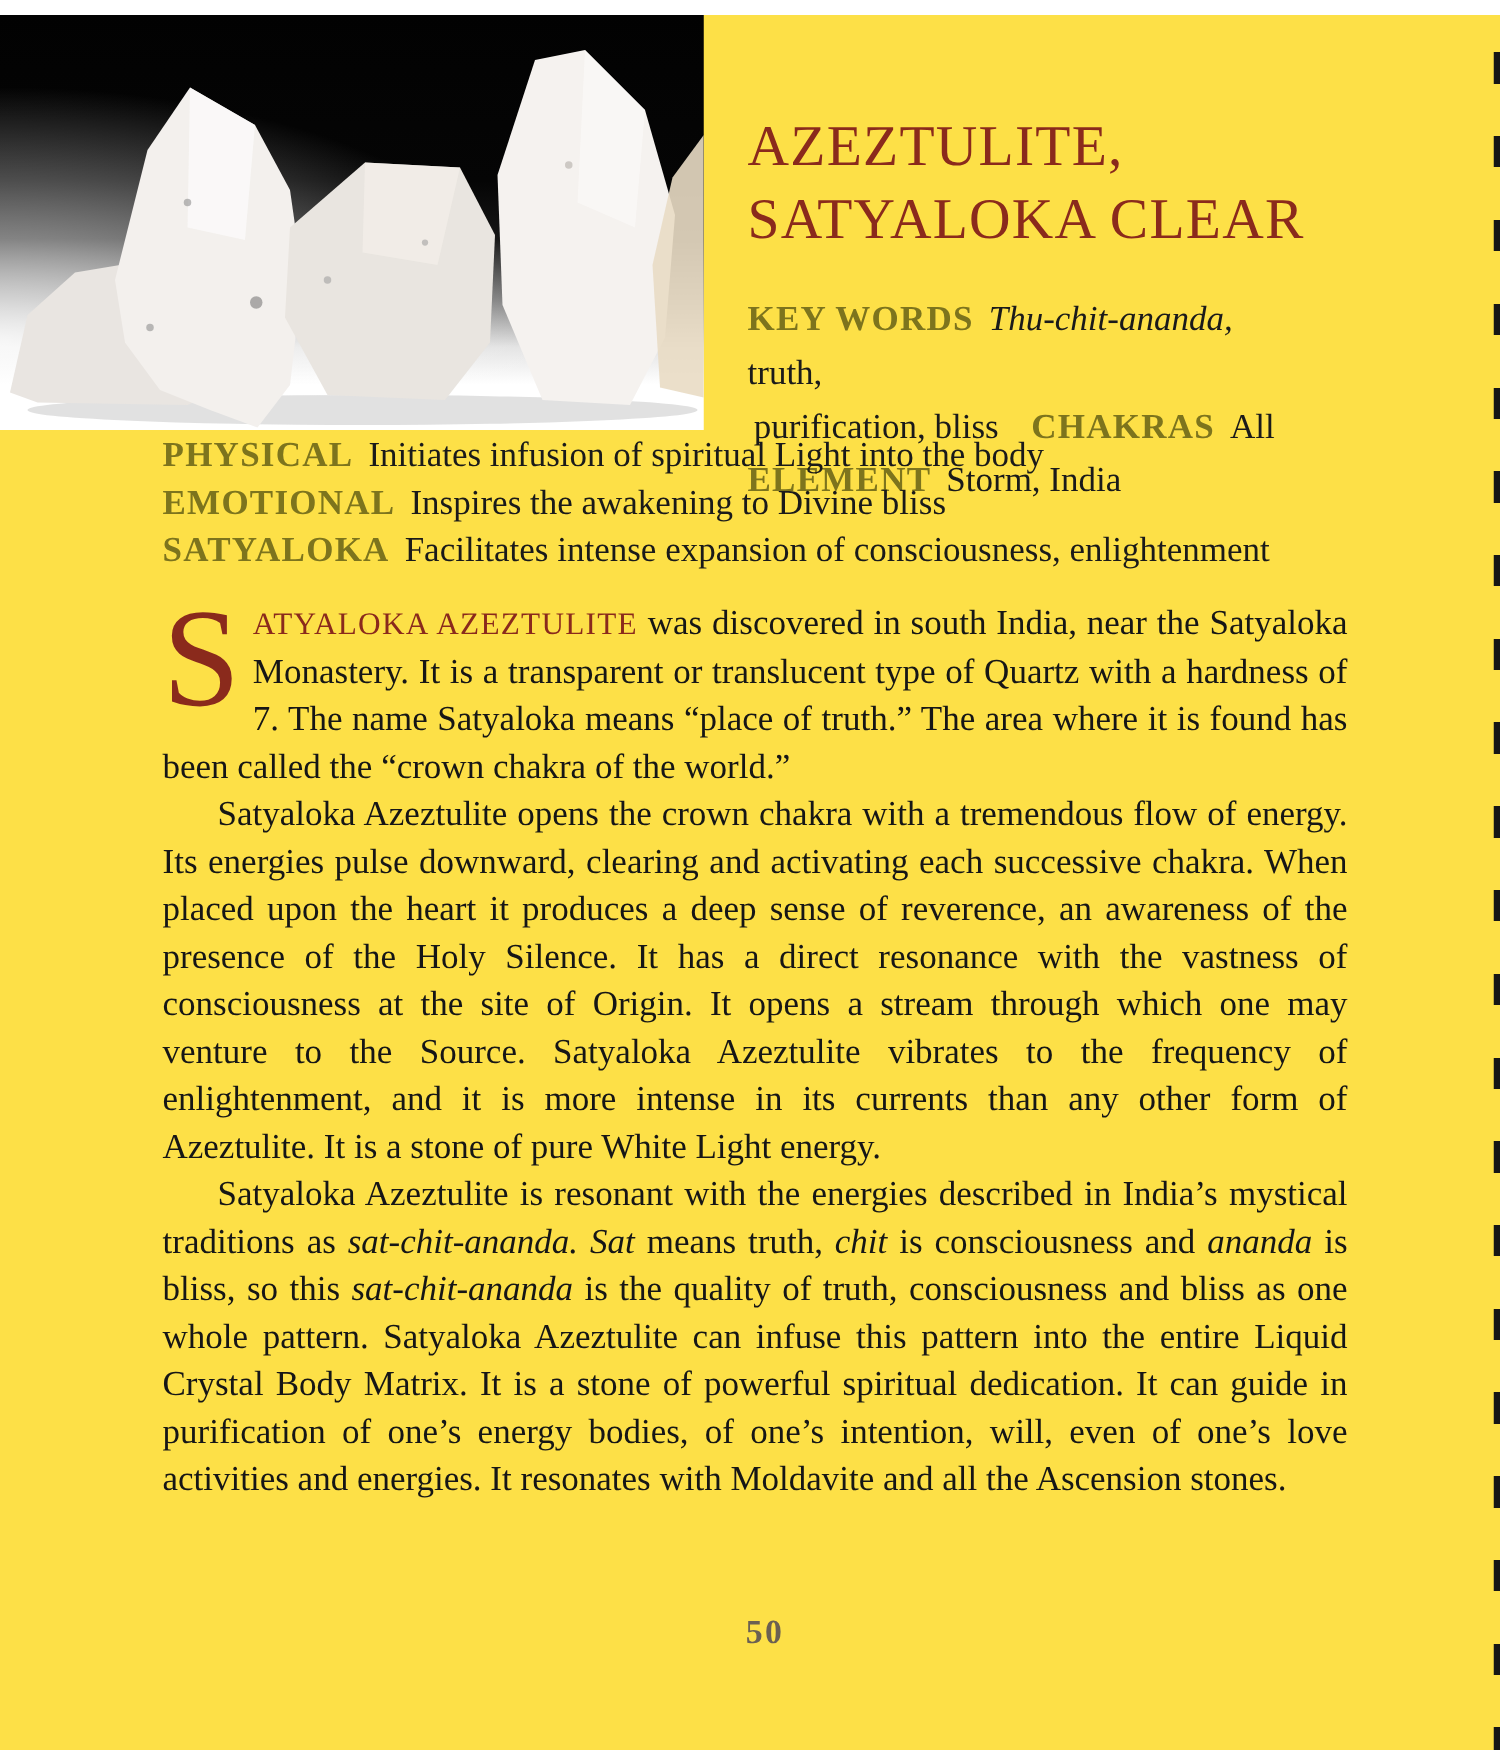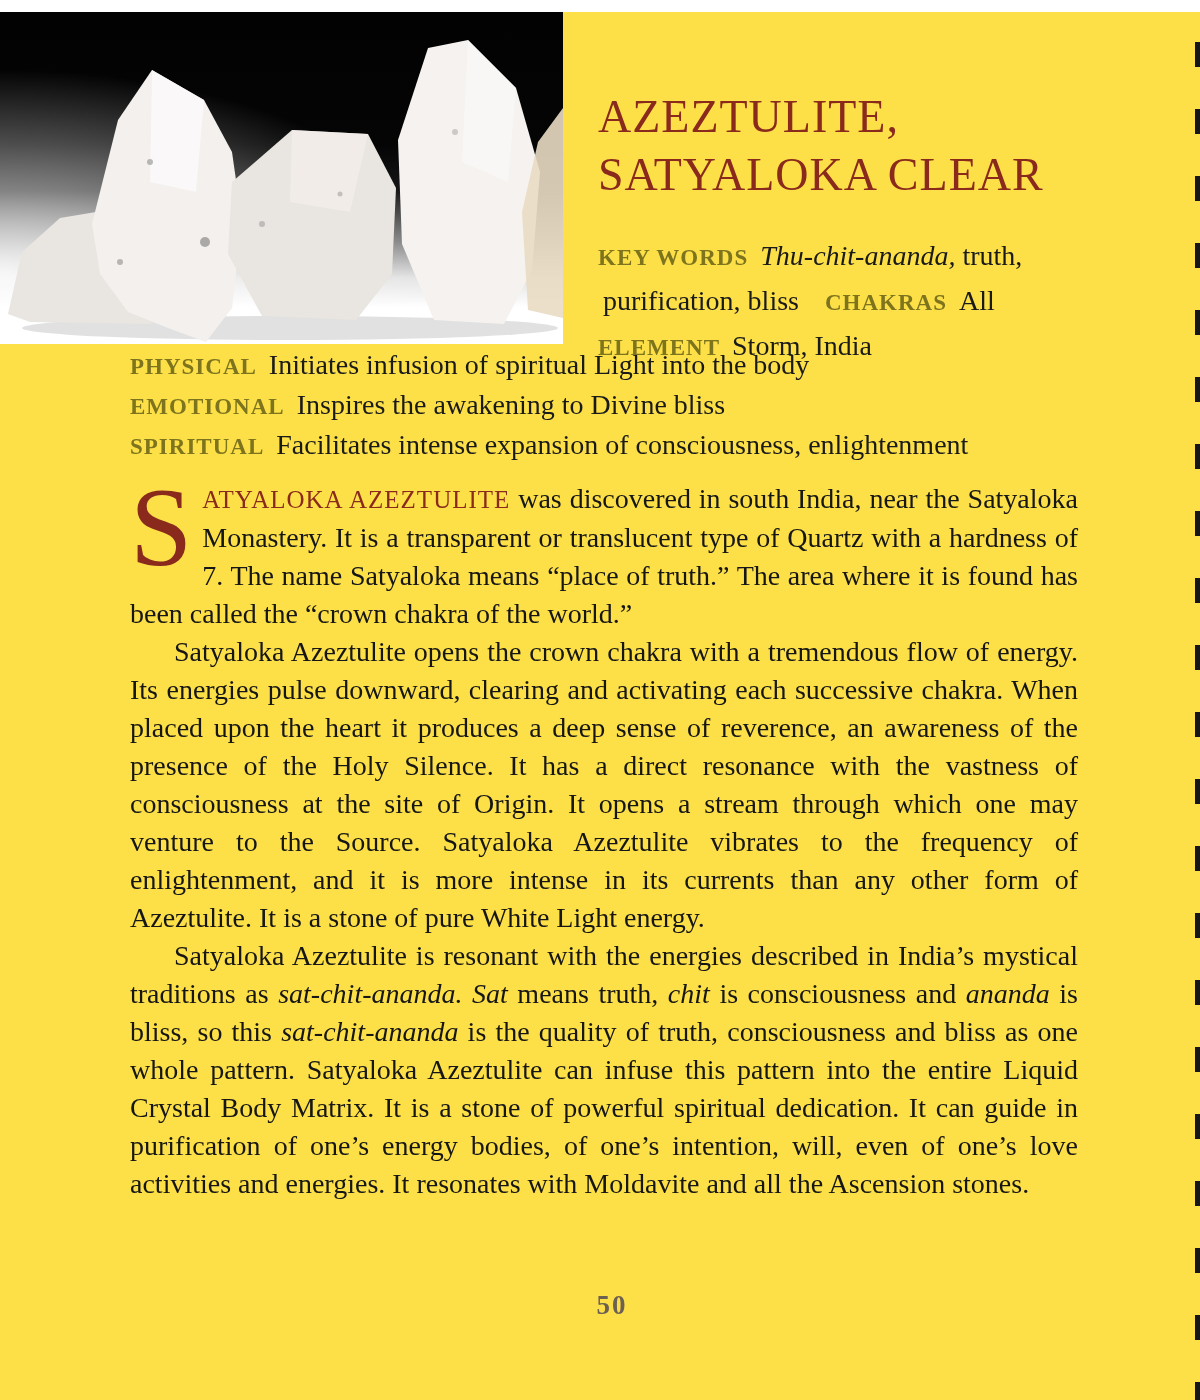--- a/index.html
+++ b/index.html
@@ -38,21 +38,21 @@
   .title-block h1{margin:0;font-size:inherit;font-weight:inherit;line-height:inherit;}
 
   
   .kw-block{
     position:absolute;left:598px;top:222px;width:450px;
     font-size:28px;line-height:43px;color:var(--ink);
   }
   .kw-line2{padding-left:5px;}
   .lbl{
     color:var(--label-olive);
-    font-weight:700;font-size:23px;letter-spacing:1px;
+    font-weight:700;font-size:28px;letter-spacing:1px;
     margin-right:12px;
   }
   .lbl.inline{margin-left:26px;}
   .it{font-style:italic;}
 
   
   .attrs{
     position:absolute;left:130px;top:334px;width:970px;
     font-size:28px;line-height:38px;color:var(--ink);
   }
@@ -126,21 +126,21 @@
 
   <div class="kw-block">
     <div><span class="lbl">KEY WORDS</span><span><span class="it">Thu-chit-ananda,</span><span> truth,</span></span></div>
     <div class="kw-line2"><span>purification, bliss</span><span class="lbl inline">CHAKRAS</span><span>All</span></div>
     <div><span class="lbl">ELEMENT</span><span>Storm, India</span></div>
   </div>
 
   <div class="attrs">
     <div><span class="lbl">PHYSICAL</span><span>Initiates infusion of spiritual Light into the body</span></div>
     <div><span class="lbl">EMOTIONAL</span><span>Inspires the awakening to Divine bliss</span></div>
-    <div><span class="lbl">SPIRITUAL</span><span>Facilitates intense expansion of consciousness, enlightenment</span></div>
+    <div><span class="lbl">SATYALOKA</span><span>Facilitates intense expansion of consciousness, enlightenment</span></div>
   </div>
 
   <div class="bodycopy">
     <p><span class="dropcap">S</span><span class="lead-caps">ATYALOKA AZEZTULITE</span><span> was discovered in south India, near the Satyaloka Monastery. It is a transparent or translucent type of Quartz with a hardness of 7. The name Satyaloka means “place of truth.” The area where it is found has been called the “crown chakra of the world.”</span></p>
     <p class="indent">Satyaloka Azeztulite opens the crown chakra with a tremendous flow of energy. Its energies pulse downward, clearing and activating each successive chakra. When placed upon the heart it produces a deep sense of reverence, an awareness of the presence of the Holy Silence. It has a direct resonance with the vastness of consciousness at the site of Origin. It opens a stream through which one may venture to the Source. Satyaloka Azeztulite vibrates to the frequency of enlightenment, and it is more intense in its currents than any other form of Azeztulite. It is a stone of pure White Light energy.</p>
     <p class="indent"><span>Satyaloka Azeztulite is resonant with the energies described in India’s mystical traditions as </span><span class="it">sat-chit-ananda.</span><span> </span><span class="it">Sat</span><span> means truth, </span><span class="it">chit</span><span> is consciousness and </span><span class="it">ananda</span><span> is bliss, so this </span><span class="it">sat-chit-ananda</span><span> is the quality of truth, consciousness and bliss as one whole pattern. Satyaloka Azeztulite can infuse this pattern into the entire Liquid Crystal Body Matrix. It is a stone of powerful spiritual dedication. It can guide in purification of one’s energy bodies, of one’s intention, will, even of one’s love activities and energies. It resonates with Moldavite and all the Ascension stones.</span></p>
   </div>
 
   <div class="pageno">50</div>
 

